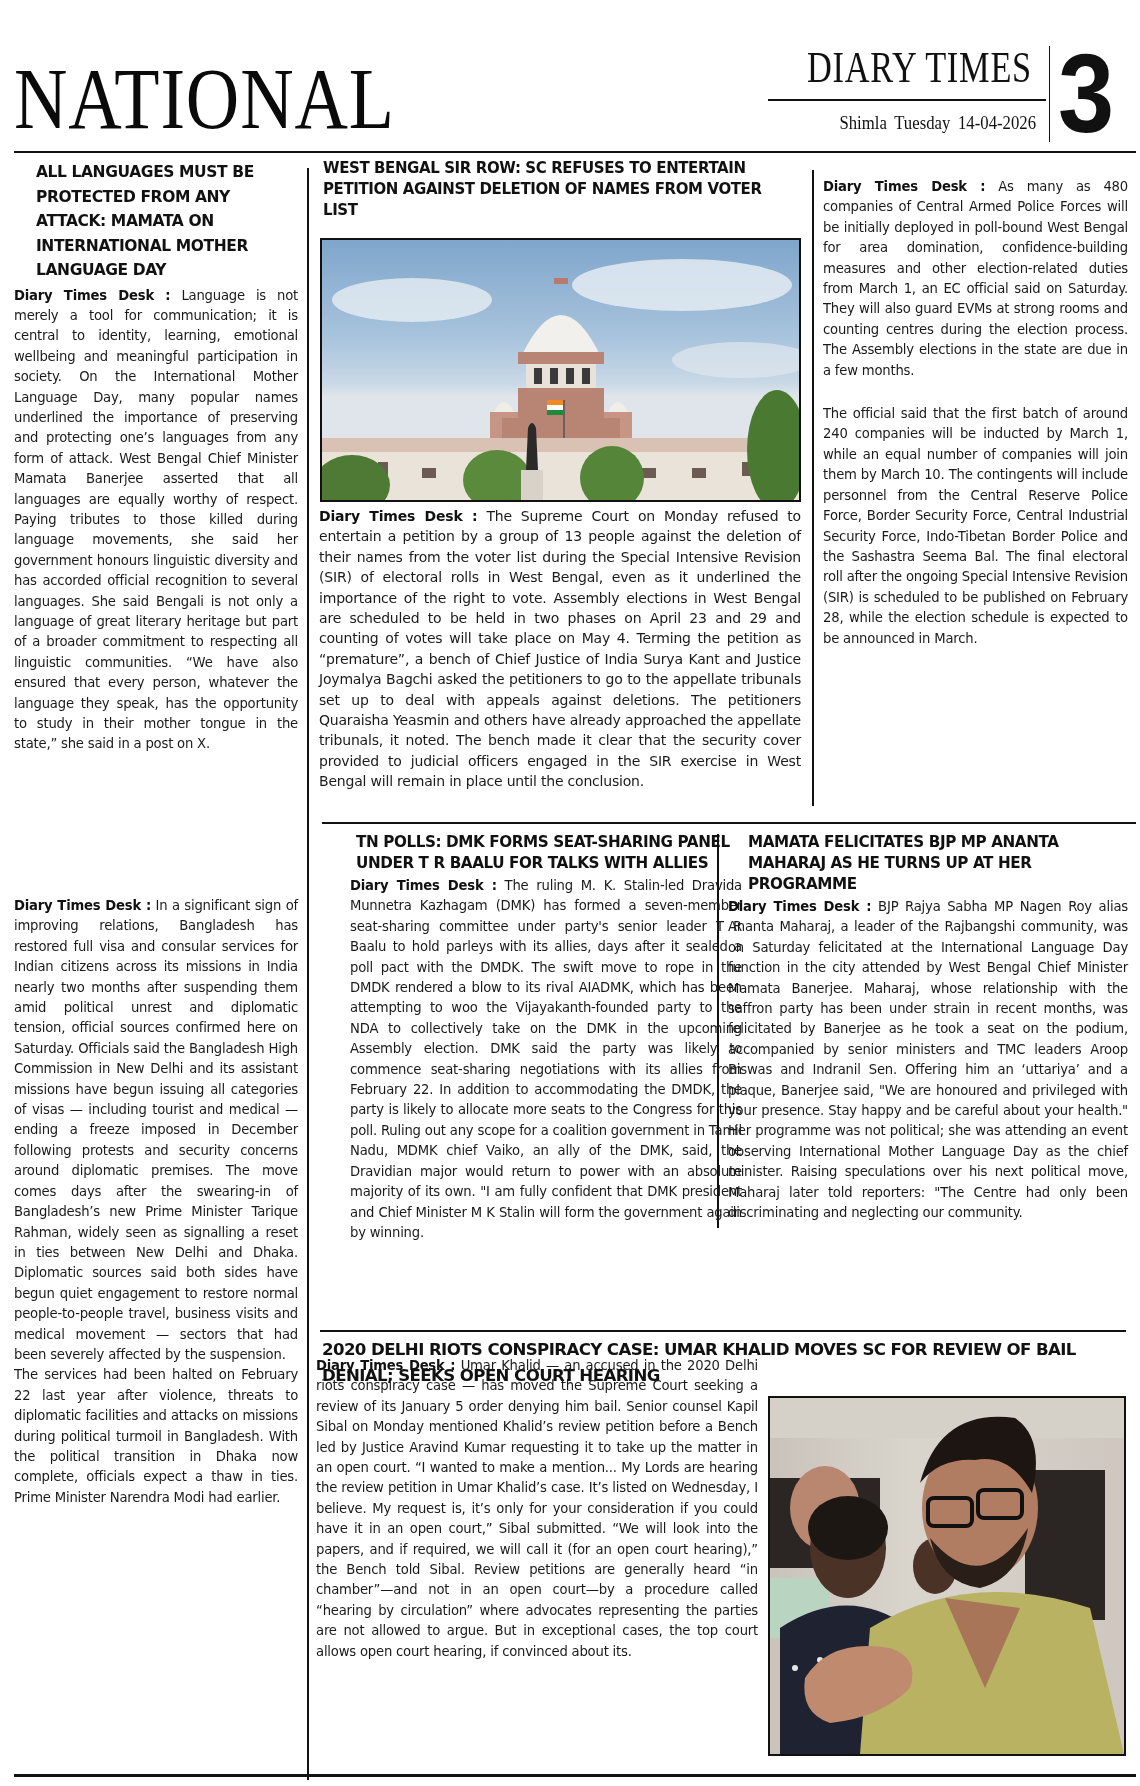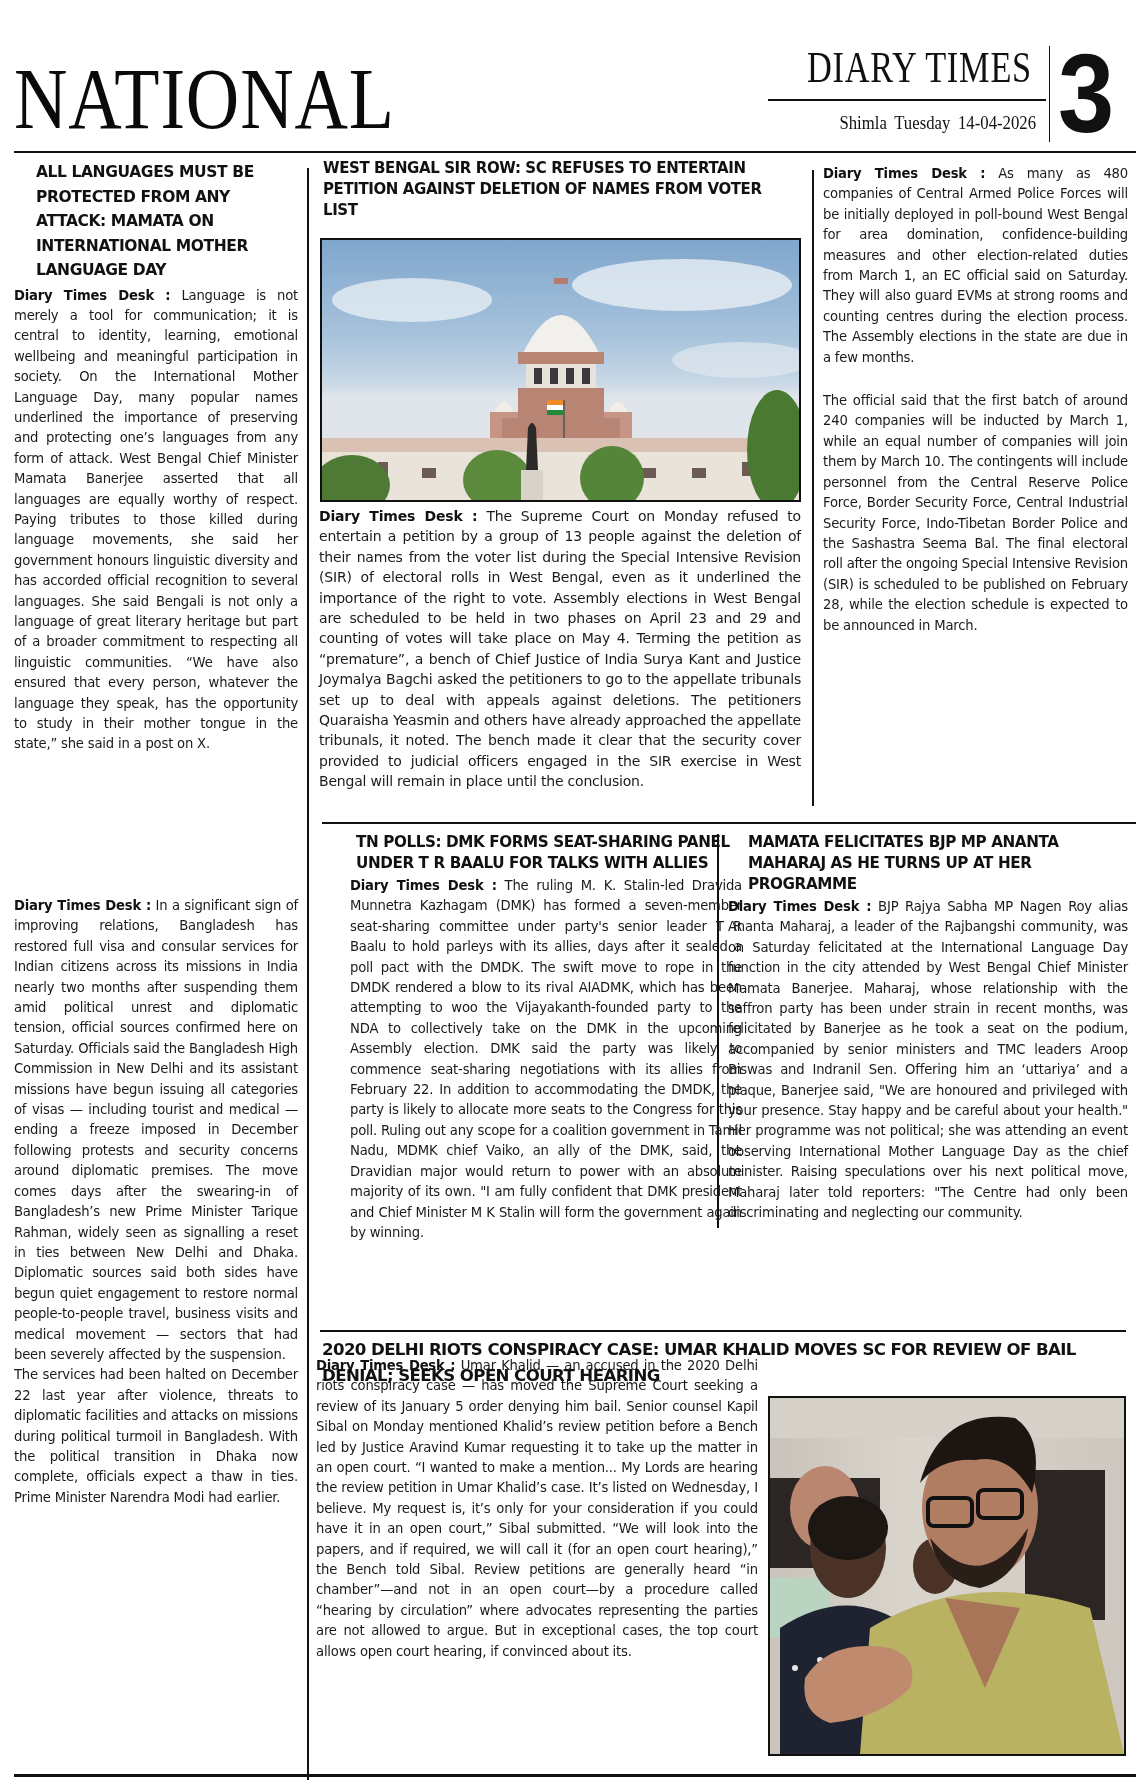--- a/index.html
+++ b/index.html
@@ -50,21 +50,21 @@
   <div class="headline" style="font-size:15.5px; line-height:24.5px; padding:0 22px;">ALL LANGUAGES MUST BE PROTECTED FROM ANY ATTACK: MAMATA ON INTERNATIONAL MOTHER LANGUAGE DAY</div>
   <div class="body" style="font-size:13.2px; line-height:20.4px; margin-top:3px;">
     <b>Diary Times Desk :</b>
     <span>Language is not merely a tool for communication; it is central to identity, learning, emotional wellbeing and meaningful participation in society. On the International Mother Language Day, many popular names underlined the importance of preserving and protecting one’s languages from any form of attack. West Bengal Chief Minister Mamata Banerjee asserted that all languages are equally worthy of respect. Paying tributes to those killed during language movements, she said her government honours linguistic diversity and has accorded official recognition to several languages. She said Bengali is not only a language of great literary heritage but part of a broader commitment to respecting all linguistic communities. “We have also ensured that every person, whatever the language they speak, has the opportunity to study in their mother tongue in the state,” she said in a post on X.</span>
   </div>
 </div>
 
 <div class="article" style="left:14px; top:872px; width:284px;">
   <div class="body" style="font-size:13.2px; line-height:20.4px; margin-top:24px;">
     <p><b>Diary Times Desk :</b> <span>In a significant sign of improving relations, Bangladesh has restored full visa and consular services for Indian citizens across its missions in India nearly two months after suspending them amid political unrest and diplomatic tension, official sources confirmed here on Saturday. Officials said the Bangladesh High Commission in New Delhi and its assistant missions have begun issuing all categories of visas — including tourist and medical — ending a freeze imposed in December following protests and security concerns around diplomatic premises. The move comes days after the swearing-in of Bangladesh’s new Prime Minister Tarique Rahman, widely seen as signalling a reset in ties between New Delhi and Dhaka. Diplomatic sources said both sides have begun quiet engagement to restore normal people-to-people travel, business visits and medical movement — sectors that had been severely affected by the suspension.</span></p>
-    <p>The services had been halted on December 22 last year after violence, threats to diplomatic facilities and attacks on missions during political turmoil in Bangladesh. With the political transition in Dhaka now complete, officials expect a thaw in ties. Prime Minister Narendra Modi had earlier.</p>
+    <p>The services had been halted on February 22 last year after violence, threats to diplomatic facilities and attacks on missions during political turmoil in Bangladesh. With the political transition in Dhaka now complete, officials expect a thaw in ties. Prime Minister Narendra Modi had earlier.</p>
   </div>
 </div>
 
 <div class="article" style="left:319px; top:158px; width:482px;">
   <div class="headline" style="font-size:15px; line-height:21px; padding:0 4px;">WEST BENGAL SIR ROW: SC REFUSES TO ENTERTAIN PETITION AGAINST DELETION OF NAMES FROM VOTER LIST</div>
 </div>
 <div class="photo" style="left:320px; top:238px; width:481px; height:264px; background:linear-gradient(180deg,#7fa6cc 0%,#a9c4dd 38%,#c9d8e6 55%,#dfe5ea 60%);">
   <svg width="477" height="260" viewBox="0 0 477 260">
     <ellipse cx="90" cy="60" rx="80" ry="22" fill="#e6edf3" opacity="0.8"></ellipse>
     <ellipse cx="360" cy="45" rx="110" ry="26" fill="#e9eff4" opacity="0.8"></ellipse>
@@ -109,21 +109,21 @@
   </svg>
 </div>
 <div class="article" style="left:319px; top:506px; width:482px;">
   <div class="body" style="font-size:14px; line-height:20.4px;">
     <b>Diary Times Desk :</b>
     <span>The Supreme Court on Monday refused to entertain a petition by a group of 13 people against the deletion of their names from the voter list during the Special Intensive Revision (SIR) of electoral rolls in West Bengal, even as it underlined the importance of the right to vote. Assembly elections in West Bengal are scheduled to be held in two phases on April 23 and 29 and counting of votes will take place on May 4. Terming the petition as “premature”, a bench of Chief Justice of India Surya Kant and Justice Joymalya Bagchi asked the petitioners to go to the appellate tribunals set up to deal with appeals against deletions. The petitioners Quaraisha Yeasmin and others have already approached the appellate tribunals, it noted. The bench made it clear that the security cover provided to judicial officers engaged in the SIR exercise in West Bengal will remain in place until the conclusion.</span>
   </div>
 </div>
 
 <div class="article" style="left:823px; top:161px; width:305px;">
-  <div class="body" style="font-size:13.2px; line-height:20.4px; margin-top:3px;">
+  <div class="body" style="font-size:13.2px; line-height:20.4px; margin-top:16px;">
     <p><b>Diary Times Desk :</b> <span>As many as 480 companies of Central Armed Police Forces will be initially deployed in poll-bound West Bengal for area domination, confidence-building measures and other election-related duties from March 1, an EC official said on Saturday. They will also guard EVMs at strong rooms and counting centres during the election process. The Assembly elections in the state are due in a few months.</span></p>
     <div class="gap"></div>
     <p>The official said that the first batch of around 240 companies will be inducted by March 1, while an equal number of companies will join them by March 10. The contingents will include personnel from the Central Reserve Police Force, Border Security Force, Central Industrial Security Force, Indo-Tibetan Border Police and the Sashastra Seema Bal. The final electoral roll after the ongoing Special Intensive Revision (SIR) is scheduled to be published on February 28, while the election schedule is expected to be announced in March.</p>
   </div>
 </div>
 
 <div class="article" style="left:316px; top:832px; width:392px;margin-left:34px;">
   <div class="headline" style="font-size:15.2px; line-height:21px; padding:0 6px;">TN POLLS: DMK FORMS SEAT-SHARING PANEL UNDER T R BAALU FOR TALKS WITH ALLIES</div>
   <div class="body" style="font-size:13.2px; line-height:20.4px; margin-top:2px;">
     <b>Diary Times Desk :</b>

